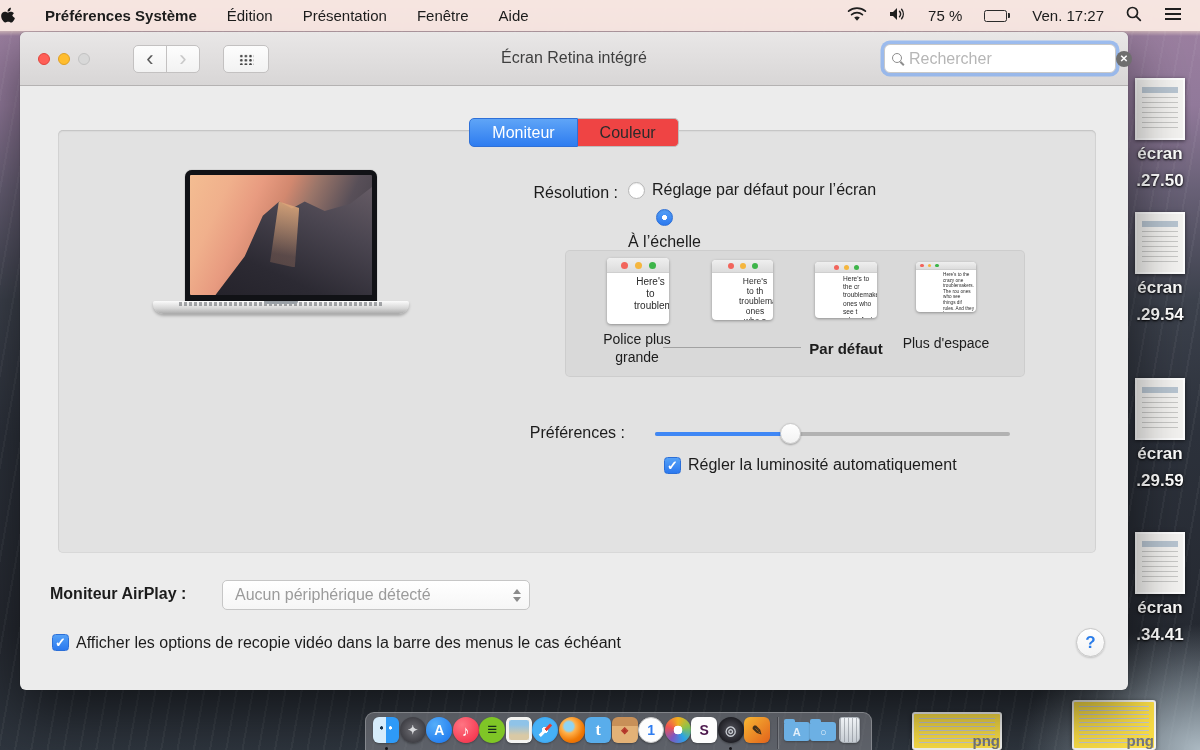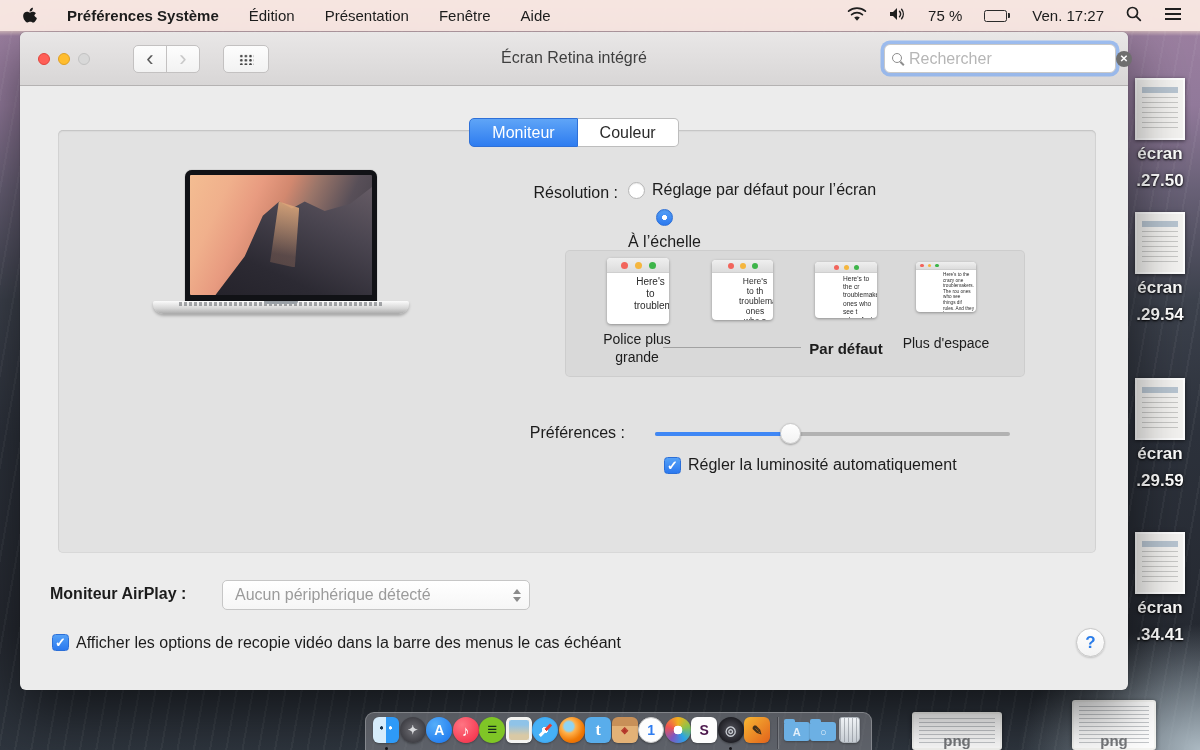--- a/index.html
+++ b/index.html
@@ -20,21 +20,21 @@
   }
 
   
   .menubar {
     position:absolute; left:0; top:0; width:1200px; height:31px;
     background:rgba(246,230,225,0.94);
     display:flex; align-items:center;
     font-size:15px; color:#1c1c1c;
     z-index:50;
   }
-  .mb-left { display:flex; align-items:center; gap:30px; padding-left:22px; }
+  .mb-left { display:flex; align-items:center; gap:30px; }
   .mb-apple { display:flex; align-items:center; }
   .mb-app { font-weight:bold; }
   .mb-item { cursor:default; }
   .mb-right { margin-left:auto; display:flex; align-items:center; gap:22px; padding-right:18px; }
   .bat { display:flex; align-items:center; gap:1px; }
   .bat-body { width:23px; height:12px; border:1px solid #2a2a2a; border-radius:2.5px; padding:1px; }
   .bat-fill { width:75%; height:100%; background:#1f1f1f; border-radius:1px; }
   .bat-nub { width:2px; height:5px; background:#2a2a2a; border-radius:0 1px 1px 0; }
 
   
@@ -45,23 +45,23 @@
     box-shadow:0 1px 4px rgba(0,0,0,0.55);
     padding:7px 5px;
   }
   .dfile-icon .page-lines { width:100%; height:100%;
     background:
       linear-gradient(180deg,#b9c6d2 0 6px, rgba(0,0,0,0) 6px),
       repeating-linear-gradient(180deg, #c9c9c7 0 1px, rgba(0,0,0,0) 1px 5px);
   }
   .dfile-label { font-weight:bold; font-size:17px; color:#fff; line-height:27px;
     text-shadow:0 1px 2px rgba(0,0,0,0.9), 0 0 4px rgba(0,0,0,0.55); }
-  .pngfile { position:absolute; z-index:5; background:#ffffff;
+  .pngfile { position:absolute; z-index:5; background:#fde047;
     border:2px solid #f7f7f4; border-radius:3px; box-shadow:0 1px 4px rgba(0,0,0,0.5);
-    display:flex; align-items:flex-end; justify-content:center; }
+    display:flex; align-items:flex-end; justify-content:flex-end; }
   .pngfile .inner { position:absolute; inset:4px 5px;
     background:repeating-linear-gradient(180deg,#c6c9cc 0 1px, rgba(0,0,0,0) 1px 4px); }
   .pngfile .png-label { position:relative; font-weight:bold; font-size:15px; color:#77797c; line-height:14px; }
 
   
   .window {
     position:absolute; left:20px; top:32px; width:1108px; height:658px;
     background:#ececec; border-radius:6px;
     box-shadow:0 22px 60px rgba(0,0,0,0.55), 0 0 1px rgba(0,0,0,0.4);
     z-index:10;
@@ -103,21 +103,21 @@
     background:#8e8e8e; transform:rotate(45deg); transform-origin:0 0; }
   .searchbox input { flex:1; border:none; outline:none; font-size:16px; color:#333;
     padding-left:5px; background:transparent; font-family:"Liberation Sans", sans-serif; }
   .searchbox input::placeholder { color:#b6b6b6; }
   .clear-btn { flex:0 0 auto; width:16px; height:16px; border-radius:50%; background:#6f6f6f;
     color:#fff; font-size:10px; line-height:16px; text-align:center; font-weight:bold; }
 
   
   .tabs { position:absolute; left:0; right:0; top:86px; display:flex; justify-content:center; z-index:3; }
   .tab { height:29px; padding:0 22px; font-size:16px; display:flex; align-items:center;
-    border:1px solid #bdbdbd; background:#ffffff; color:#2b2b2b; }
+    border:1px solid #bdbdbd; background:#ef4444; color:#2b2b2b; }
   .tab-selected { background:linear-gradient(180deg,#5fa5f7,#2e7cf0); color:#fff;
     border-color:#2e70d8; border-radius:5px 0 0 5px;text-align:right; }
   .tab-plain { border-left:none; border-radius:0 5px 5px 0; }
 
   
   .panel { position:absolute; left:38px; top:98px; width:1038px; height:423px;
     background:#e2e2e2; border-radius:5px;
     box-shadow:inset 0 1px 2px rgba(0,0,0,0.12), inset 0 0 0 1px rgba(0,0,0,0.04); }
 
   

